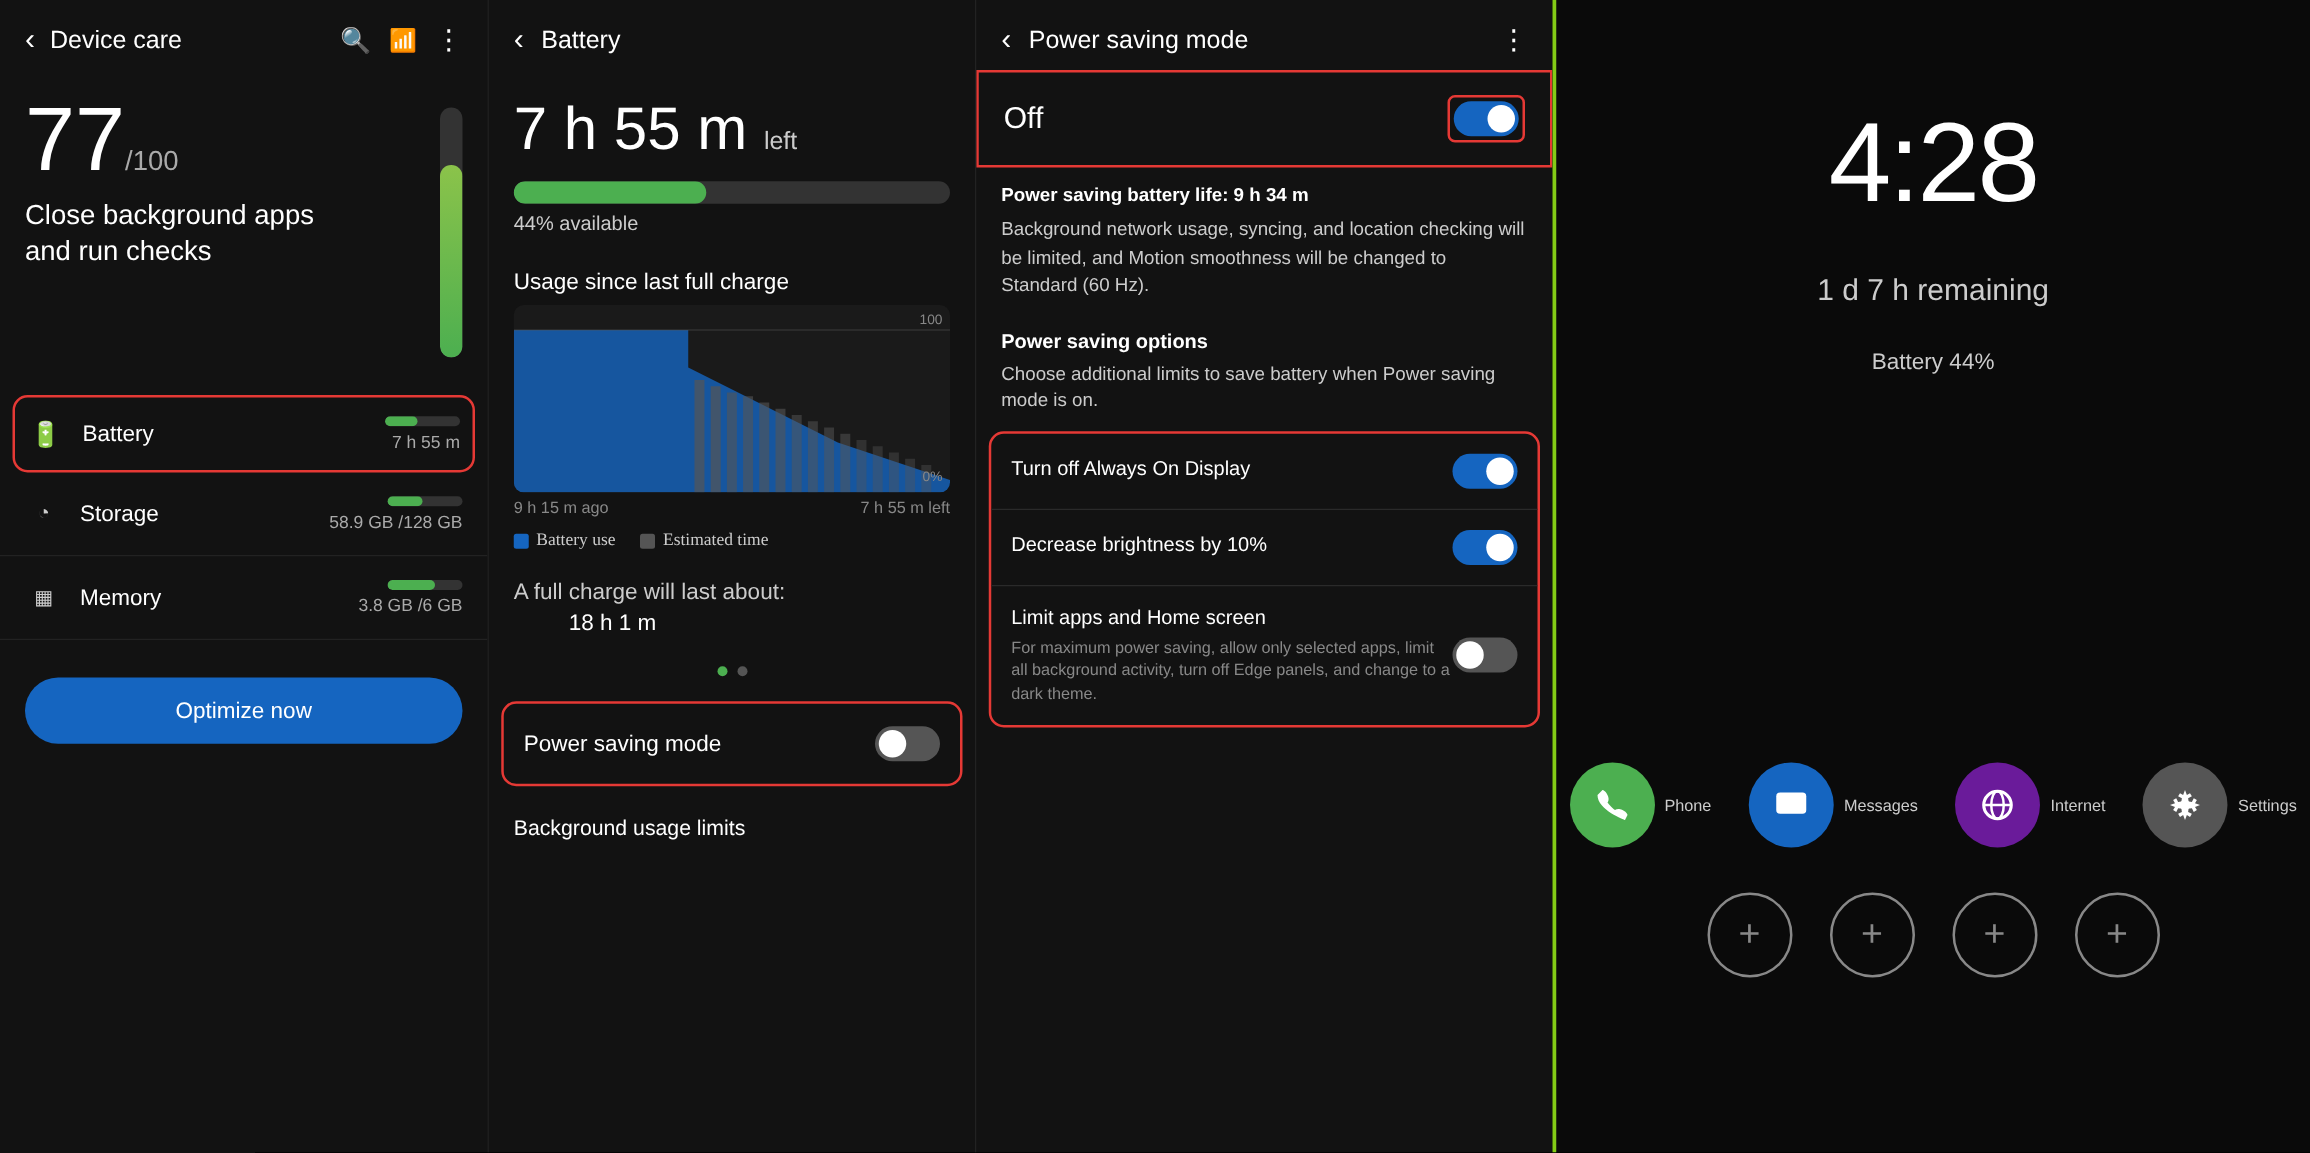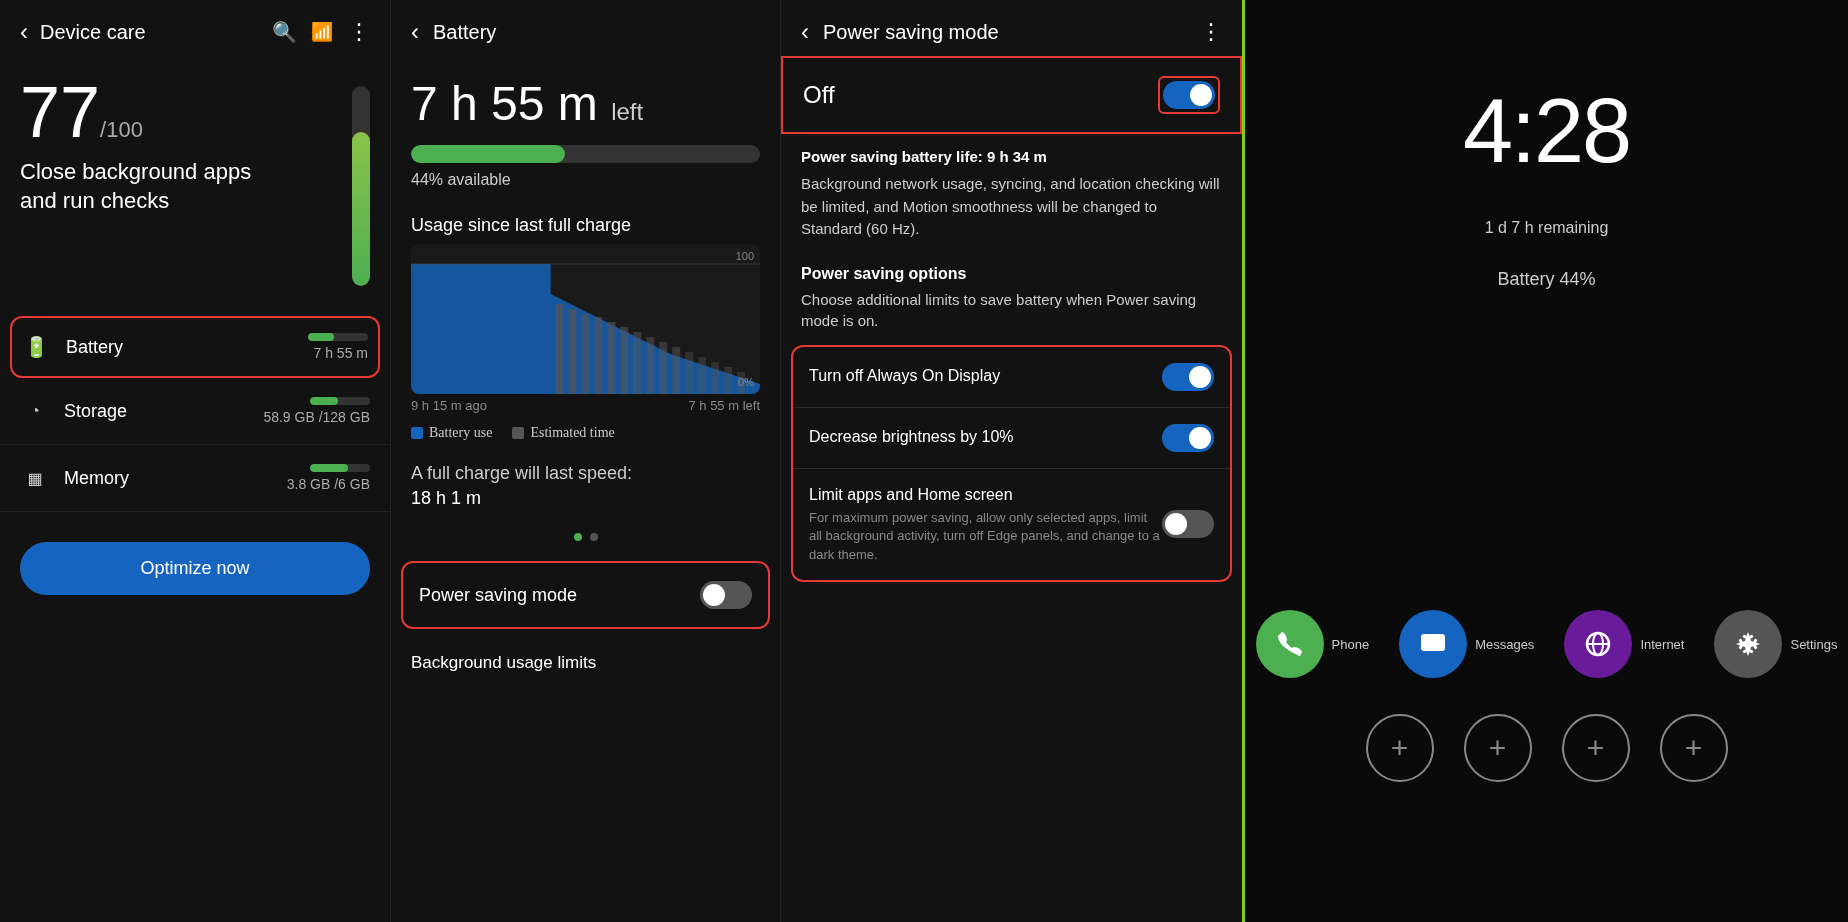--- a/index.html
+++ b/index.html
@@ -200,21 +200,21 @@
       font-family: Liberation Serif, serif;
     }
     .p2-legend-item { display: flex; align-items: center; gap: 6px; font-size: 14px; color: #ccc; }
     .p2-legend-dot { width: 12px; height: 12px; border-radius: 2px; }
 
     .p2-full-charge {
       padding: 14px 20px;
       font-size: 18px;
       color: #ccc;
     }
-    .p2-full-charge-val { font-size: 18px; color: #fff; font-weight: 500; margin-top: 4px; }
+    .p2-full-charge-val { font-size: 18px; color: #fff; font-weight: 500; margin-top: 4px; margin-left: 44px; }
 
     .p2-dots {
       display: flex;
       justify-content: center;
       gap: 8px;
       padding: 10px;
     }
     .p2-dot { width: 8px; height: 8px; border-radius: 50%; background: #555; }
     .p2-dot.active { background: #4CAF50; }
 
@@ -307,21 +307,21 @@
       background: #0a0a0a;
       border-left: 3px solid #84cc16;
       display: flex;
       flex-direction: column;
       align-items: center;
       padding-top: 60px;
       gap: 28px;
     }
 
     .p4-time { font-size: 90px; font-weight: 200; color: #fff; letter-spacing: -2px; }
-    .p4-remaining { font-size: 16px; color: #ccc; margin-top: 8px; }
+    .p4-remaining { font-size: 24px; color: #ccc; margin-top: 8px; }
     .p4-battery { font-size: 18px; color: #ccc; margin-top: 4px; }
     .p4-app-row {
       display: flex;
       justify-content: center;
       gap: 30px;
     }
     .p4-app {
       display: flex;
       align-items: center;
       gap: 8px;
@@ -426,21 +426,21 @@
 </div>
 
 <div class="panel" id="panel2">
   <div class="p2-header">
     <span style="font-size:24px;cursor:pointer;">‹</span>
     <span class="p2-title">Battery</span>
   </div>
 
   <div class="p2-time">
     <span>7 h 55 m</span>
-    <span style="font-size:24px; color:#ccc;"> left</span>
+    <span style="font-size:20px; color:#ccc;"> left</span>
   </div>
 
   <div class="p2-progress-bar">
     <div class="p2-progress-fill" style="width:44%;"></div>
   </div>
   <div class="p2-available">44% available</div>
 
   <div class="p2-section-title">Usage since last full charge</div>
 
   <div class="p2-chart-area">
@@ -479,21 +479,21 @@
       <div class="p2-legend-dot" style="background:#1565C0;"></div>
       <span>Battery use</span>
     </div>
     <div class="p2-legend-item">
       <div class="p2-legend-dot" style="background:#555;"></div>
       <span>Estimated time</span>
     </div>
   </div>
 
   <div class="p2-full-charge">
-    <div>A full charge will last speed:</div>
+    <div>A full charge will last about:</div>
     <div class="p2-full-charge-val">18 h 1 m</div>
   </div>
 
   <div class="p2-dots">
     <div class="p2-dot active"></div>
     <div class="p2-dot"></div>
   </div>
 
   <div class="p2-power-saving">
     <span class="p2-power-saving-label">Power saving mode</span>

